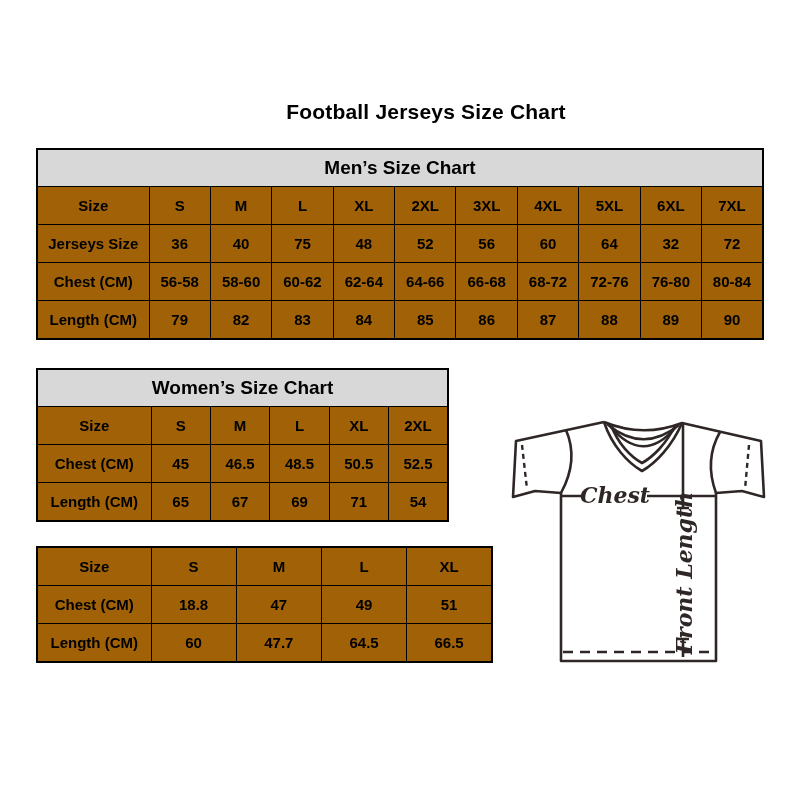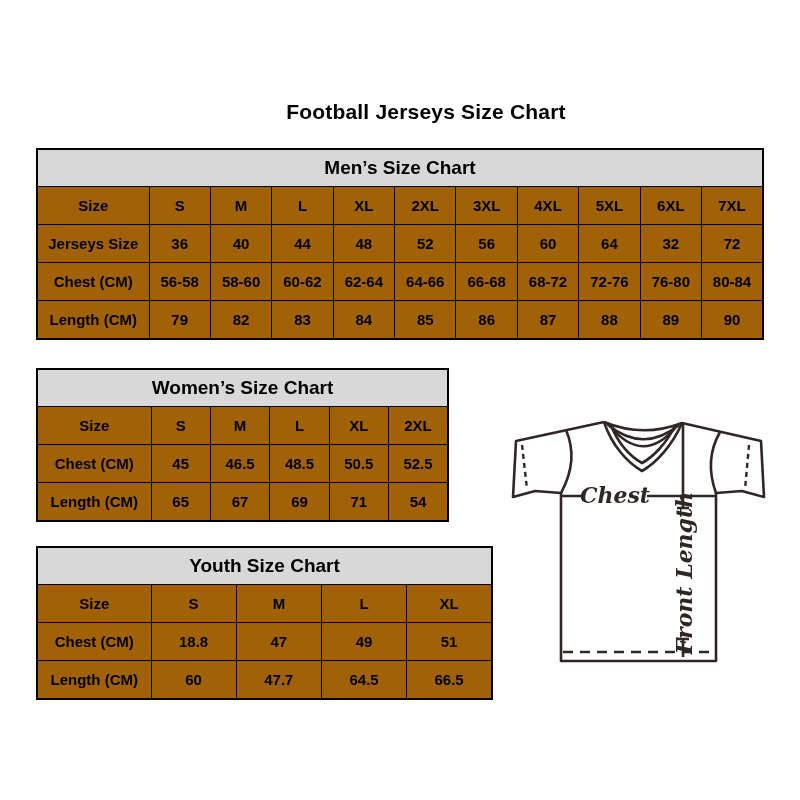--- a/index.html
+++ b/index.html
@@ -77,21 +77,21 @@
           <td>3XL</td>
           <td>4XL</td>
           <td>5XL</td>
           <td>6XL</td>
           <td>7XL</td>
         </tr>
         <tr>
           <td>Jerseys Size</td>
           <td>36</td>
           <td>40</td>
-          <td>44</td>
+          <td>75</td>
           <td>48</td>
           <td>52</td>
           <td>56</td>
           <td>60</td>
           <td>64</td>
           <td>32</td>
           <td>72</td>
         </tr>
         <tr>
           <td>Chest (CM)</td>
@@ -165,23 +165,20 @@
   <table class="size-table youth">
     <colgroup>
       <col class="label-col-sm">
       <col>
         <col>
         <col>
         <col>
     </colgroup>
   <tbody>
         <tr>
-          <td colspan="5" class="tbl-head">Youth Size Chart</td>
-        </tr>
-        <tr>
           <td>Size</td>
           <td>S</td>
           <td>M</td>
           <td>L</td>
           <td>XL</td>
         </tr>
         <tr>
           <td>Chest (CM)</td>
           <td>18.8</td>
           <td>47</td>

